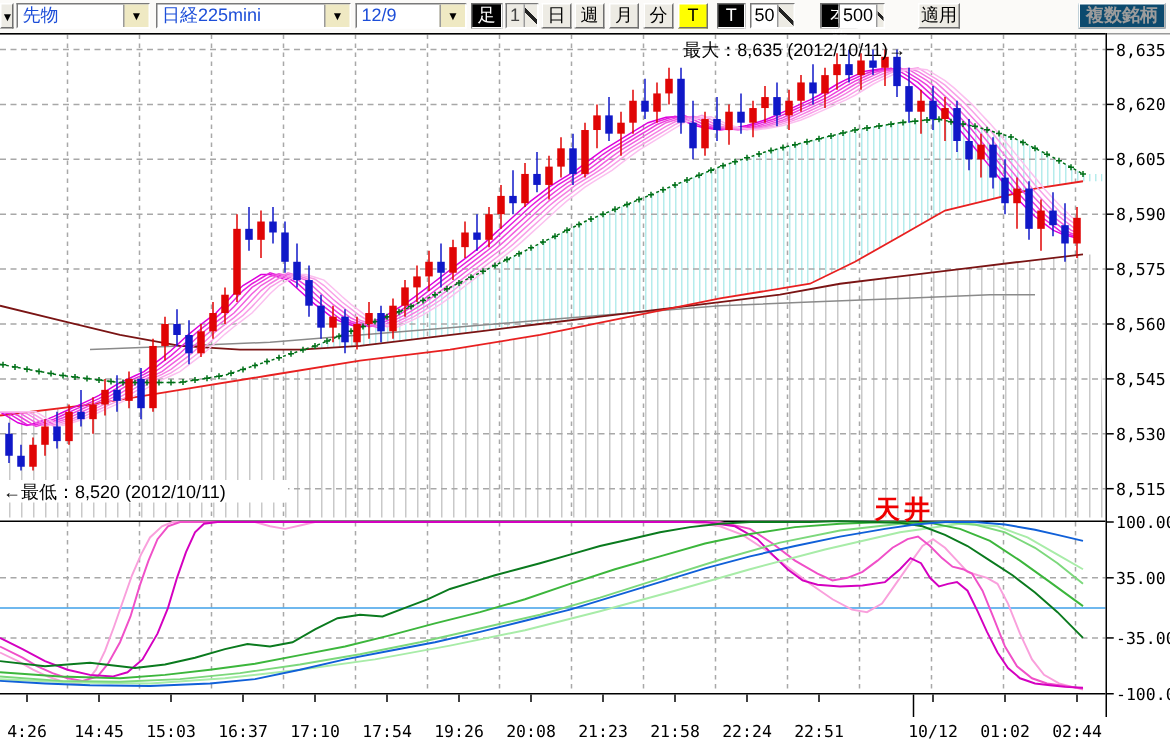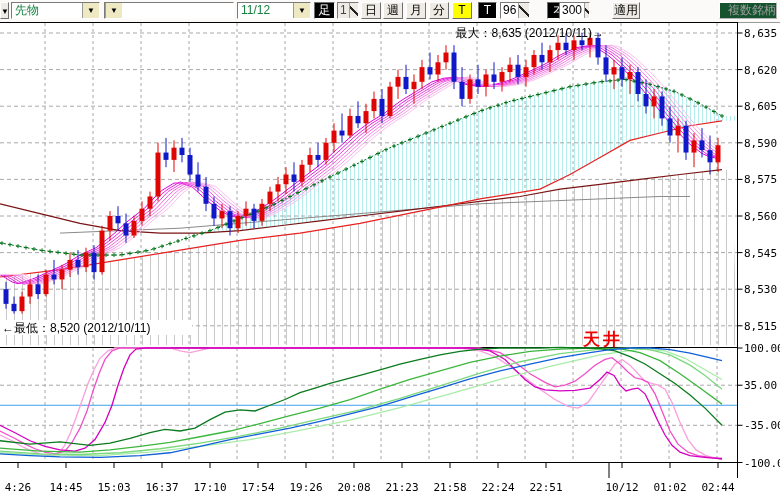--- a/index.html
+++ b/index.html
@@ -7,23 +7,23 @@
        font-family:"Liberation Sans",sans-serif;}
   
   #toolbar{position:absolute;left:0;top:0;width:780px;height:22px;background:#FBFAF8;
            border-bottom:1px solid #9a9a9a;}
   .tb{position:absolute;top:2px;height:17px;box-sizing:border-box;font-size:12px;line-height:15px;
       font-family:"Liberation Sans",sans-serif;}
   .btn{background:#EDEBE4;border:1px solid;border-color:#fff #6f6f6f #6f6f6f #fff;
        text-align:center;color:#000;cursor:default;}
   .btn-black{background:#000;color:#fff;border:1px solid;border-color:#6f6f6f #fff #fff #6f6f6f;text-align:center;}
   .btn-yellow{background:#FFFF00;color:#000;border:1px solid;border-color:#fff #6f6f6f #6f6f6f #fff;text-align:center;}
-  .btn-disabled{background:#14532d;color:#9c9c9c;border:1px solid;border-color:#fff #b5b5b5 #b5b5b5 #fff;text-align:right;}
+  .btn-disabled{background:#0c4a6e;color:#9c9c9c;border:1px solid;border-color:#fff #b5b5b5 #b5b5b5 #fff;text-align:center;font-weight:bold;}
   .combo{background:#fff;border:1px solid;border-color:#7a7a7a #fff #fff #7a7a7a;display:flex;}
-  .combo .val{flex:1;padding:0 3px;white-space:nowrap;overflow:hidden;color:#15803d;}
+  .combo .val{flex:1;padding:0 3px;white-space:nowrap;overflow:hidden;color:#1d4ed8;}
   .combo .arrow{width:16px;background:#EFE9C3;border-left:1px solid #9a9a9a;text-align:center;
                 font-size:8px;line-height:15px;color:#000;}
   .spinbox{background:#fff;border:1px solid;border-color:#7a7a7a #fff #fff #7a7a7a;display:flex;}
   .spinbox .val{flex:1;text-align:right;padding:0 2px;color:#000;}
   .spinbox.dim .val{background:#EDEBE4;color:#444;}
   .spin{width:11px;background:linear-gradient(45deg,#EDEBE4 42%,#222 42%,#222 56%,#EDEBE4 56%);
         border-left:1px solid #9a9a9a;}
   
   #chart{position:absolute;left:0;top:0;}
 </style>
@@ -31,44 +31,45 @@
 <body>
 
 <div id="app">
   <div id="toolbar">
     <div class="tb btn" style="left:0;width:9px"><span style="font-size:8px">▼</span></div>
     <div class="tb combo" style="left:11px;width:89px">
       <span class="val">先物</span>
       <span class="arrow">▼</span>
     </div>
     <div class="tb combo" style="left:104px;width:130px">
+      <span class="val">日経225mini</span>
       <span class="arrow">▼</span>
     </div>
     <div class="tb combo" style="left:237px;width:74px">
-      <span class="val">11/12</span>
+      <span class="val">12/9</span>
       <span class="arrow">▼</span>
     </div>
     <div class="tb btn-black" style="left:314px;width:21px">足</div>
     <div class="tb spinbox dim" style="left:337px;width:22px">
       <span class="val">1</span>
       <span class="spin"></span>
     </div>
     <div class="tb btn" style="left:361px;width:20px">日</div>
     <div class="tb btn" style="left:383px;width:20px">週</div>
     <div class="tb btn" style="left:406px;width:20px">月</div>
     <div class="tb btn" style="left:429px;width:20px">分</div>
     <div class="tb btn-yellow" style="left:452px;width:20px">T</div>
     <div class="tb btn-black" style="left:478px;width:19px">T</div>
     <div class="tb spinbox" style="left:500px;width:30px">
-      <span class="val">96</span>
+      <span class="val">50</span>
       <span class="spin"></span>
     </div>
     <div class="tb btn-black" style="left:547px;width:25px">本数</div>
     <div class="tb spinbox" style="left:559px;width:31px">
-      <span class="val">300</span>
+      <span class="val">500</span>
       <span class="spin"></span>
     </div>
     <div class="tb btn" style="left:612px;width:28px">適用</div>
     <div class="tb btn-disabled" style="left:719px;width:58px">複数銘柄</div>
   </div>
 
   <svg id="chart" width="780" height="500">
       <defs>
         <pattern id="hc" width="4" height="8" patternUnits="userSpaceOnUse">
           <rect x="0" y="0" width="4" height="8" fill="#fff"></rect>

